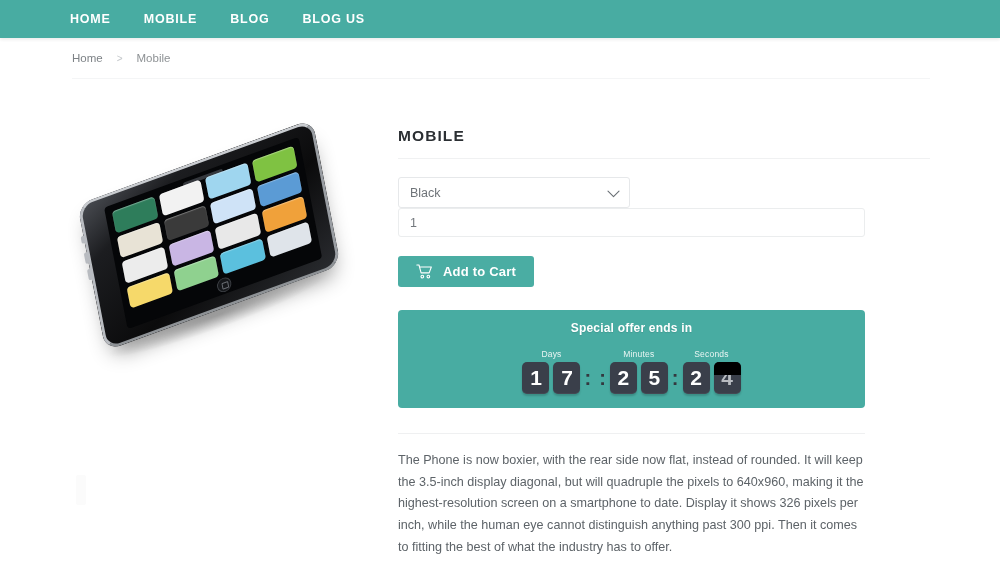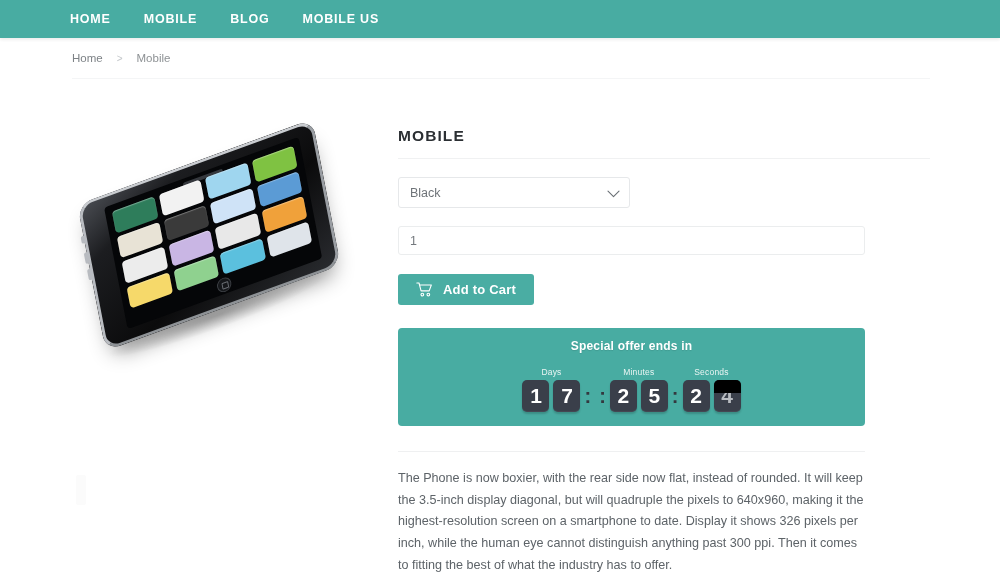--- a/index.html
+++ b/index.html
@@ -179,21 +179,20 @@
   }
   .rule {
     height: 1px;
     background: #f0f1f2;
     margin: 0 0 18px 0;
   }
 
   .select-wrap {
     position: relative;
     width: 232px;
-    margin-bottom: 18px;
   }
   .variant-select {
     width: 100%;
     height: 31px;
     border: 1px solid #e6e8ea;
     border-radius: 3px;
     background: #ffffff;
     font-family: "Liberation Sans", sans-serif;
     font-size: 12.5px;
     color: #6f7479;
@@ -342,21 +341,21 @@
     border-radius: 2px;
   }
 </style>
 </head>
 <body>
 
 <div class="navbar">
   <a class="nav-item">HOME</a>
   <a class="nav-item">MOBILE</a>
   <a class="nav-item">BLOG</a>
-  <a class="nav-item">MOBILE US</a>
+  <a class="nav-item">BLOG US</a>
 </div>
 
 <div class="breadcrumb-wrap">
   <div class="breadcrumb">
     <a class="crumb">Home</a>
     <span class="crumb-sep">&gt;</span>
     <span class="crumb-current">Mobile</span>
   </div>
 </div>
 

